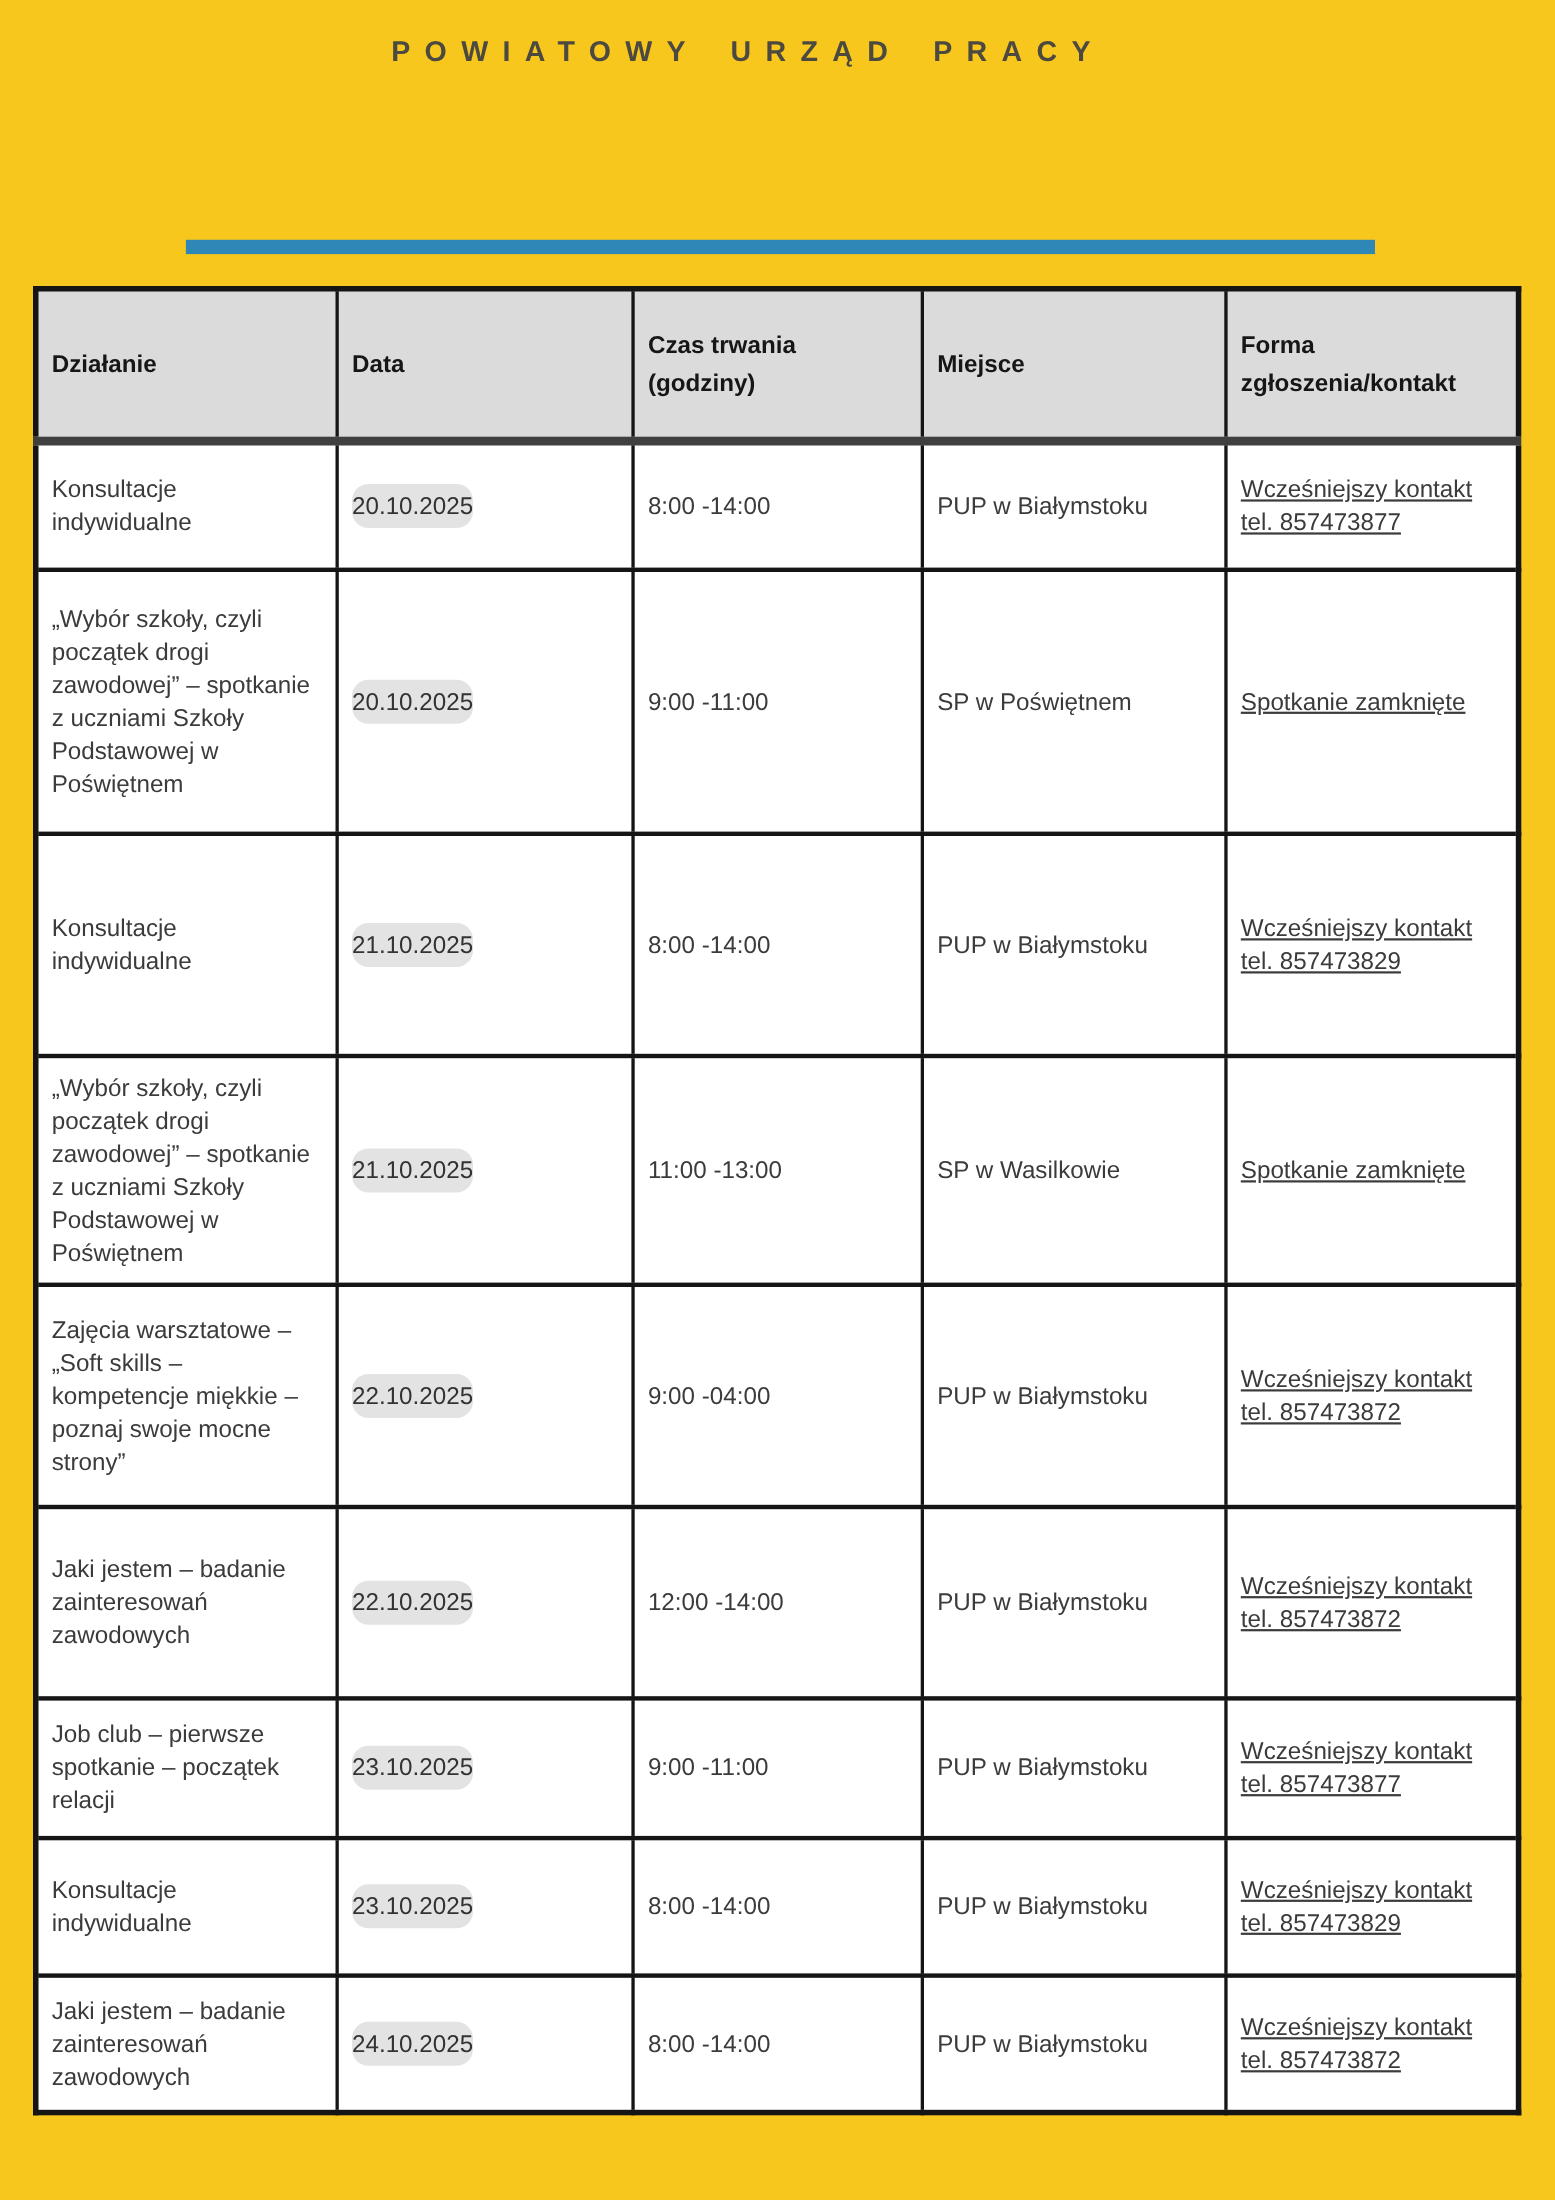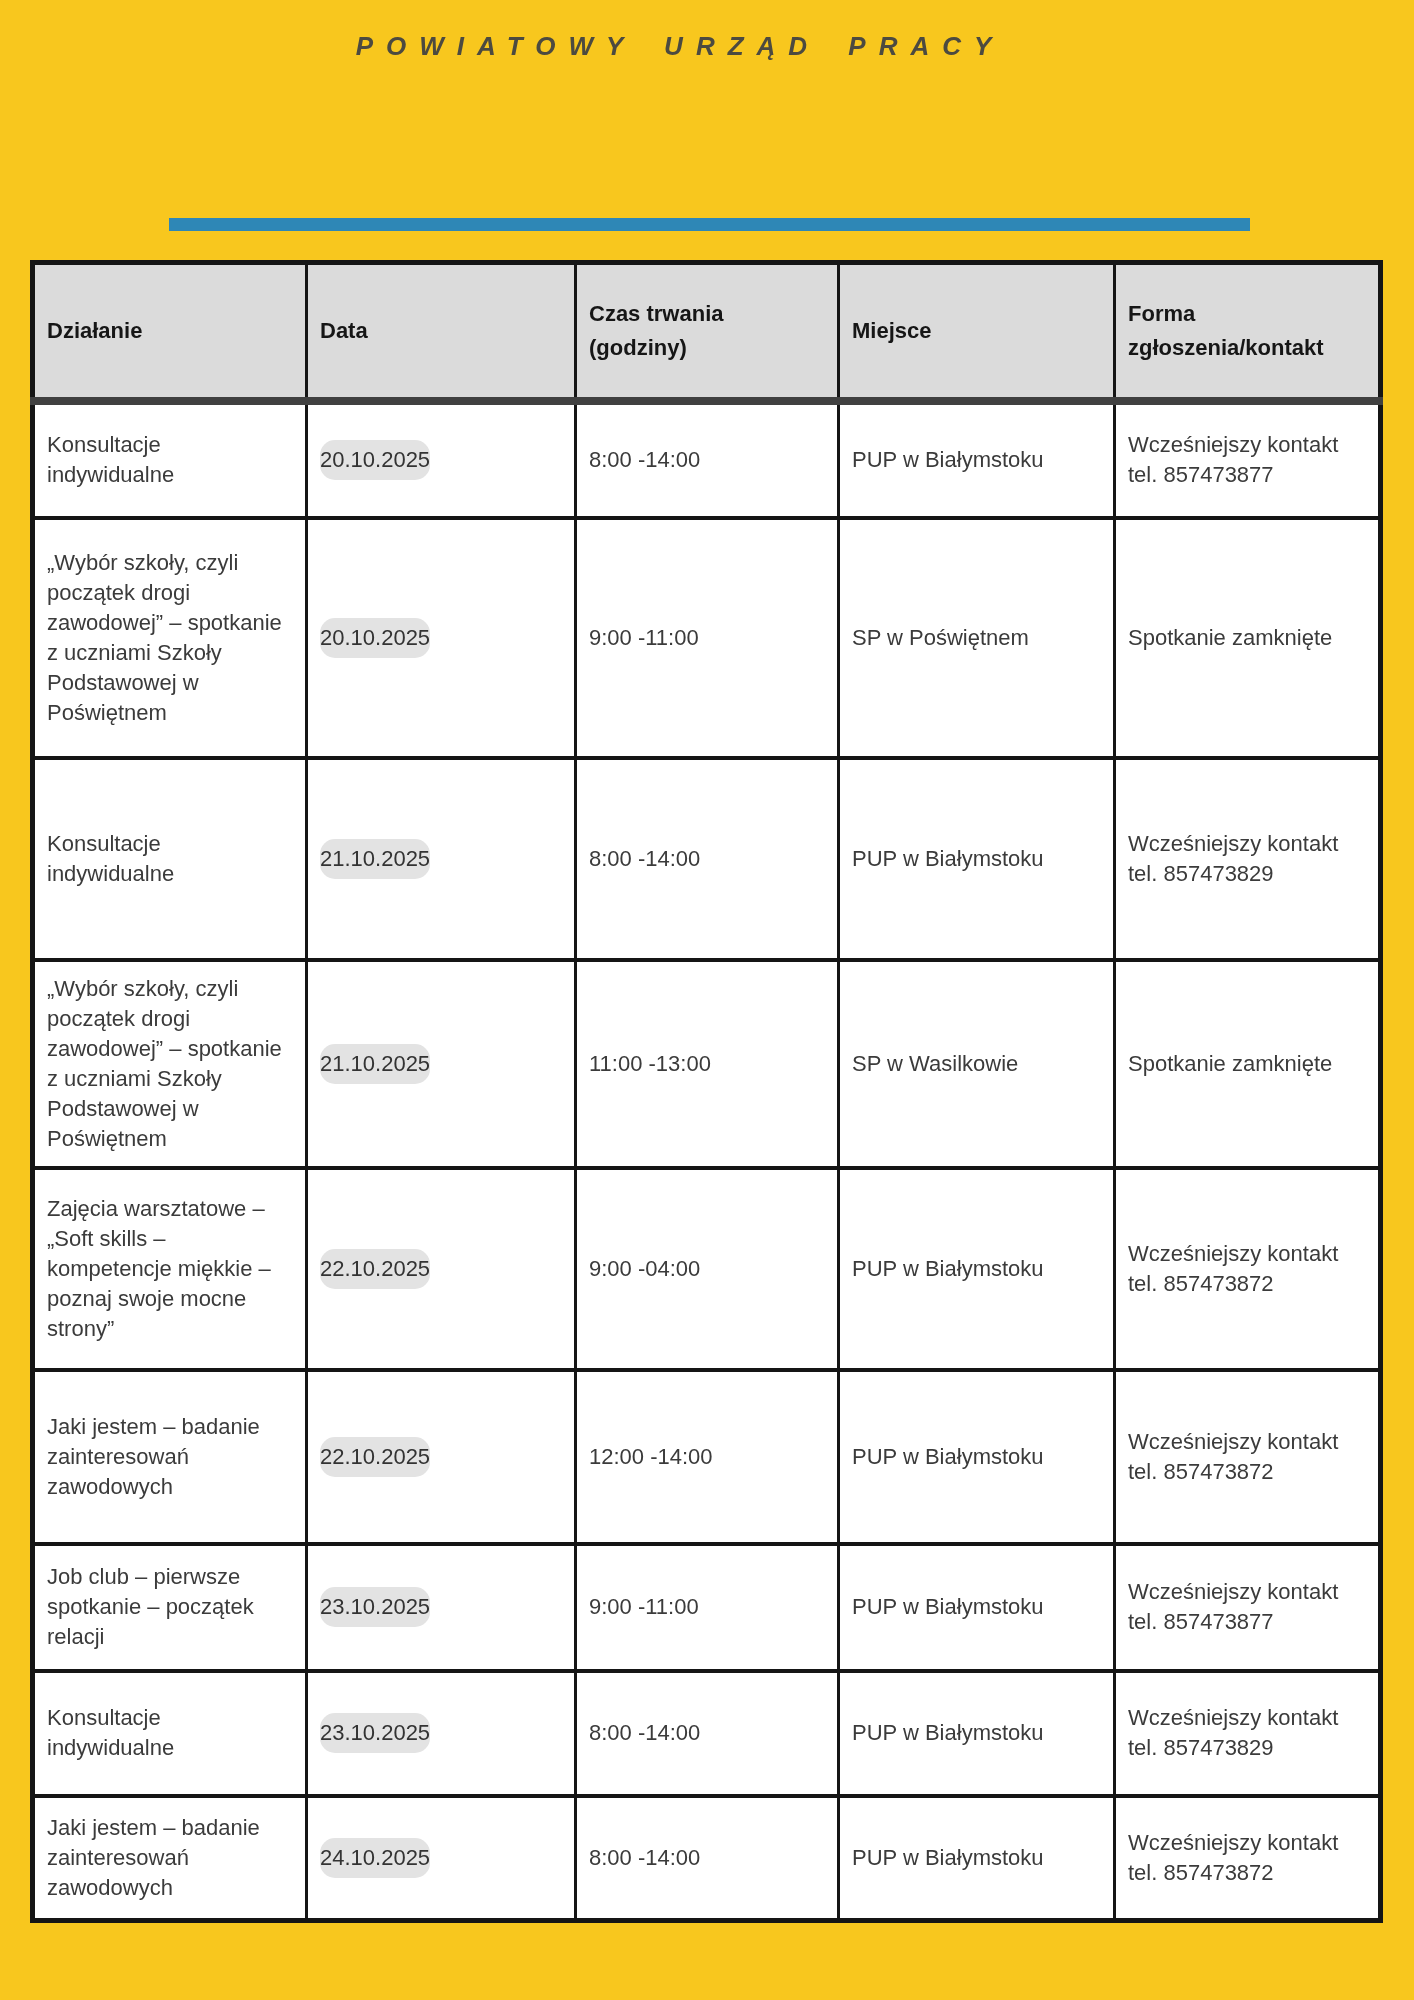--- a/index.html
+++ b/index.html
@@ -4,21 +4,20 @@
 <style>
   html,body{margin:0;padding:0;}
   body{
     width:1414px;height:2000px;position:relative;overflow:hidden;
     font-family:"Liberation Sans","DejaVu Sans",sans-serif;
   }
   
   .letterhead{
     position:absolute;top:26px;left:0;width:1360px;
     text-align:center;
-    font-style:italic;
   }
   .letterhead .hline{
     display:block;
     font-size:26px;font-weight:700;
     letter-spacing:13px;word-spacing:8px;
     line-height:41px;
     color:#4c4a40;
     white-space:nowrap;
   }
   
@@ -46,21 +45,21 @@
     line-height:34px;
     padding:10px 14px 10px 12px;
     white-space:pre-line;
   }
   td{
     background:#ffffff;
     font-size:22px;font-weight:400;color:#3b3b3b;
     line-height:30px;
     padding:12px 18px 12px 12px;
   }
-  td.contact-cell{white-space:pre-line;}
+  td.contact-cell{white-space:pre-line;text-decoration:underline;}
   .date-pill{
     display:inline-block;
     background:#e3e3e3;
     border-radius:15px;
     padding:5px 0;
     color:#333333;
   }
   
   tbody tr:nth-child(1){height:117px;}
   tbody tr:nth-child(2){height:240px;}

